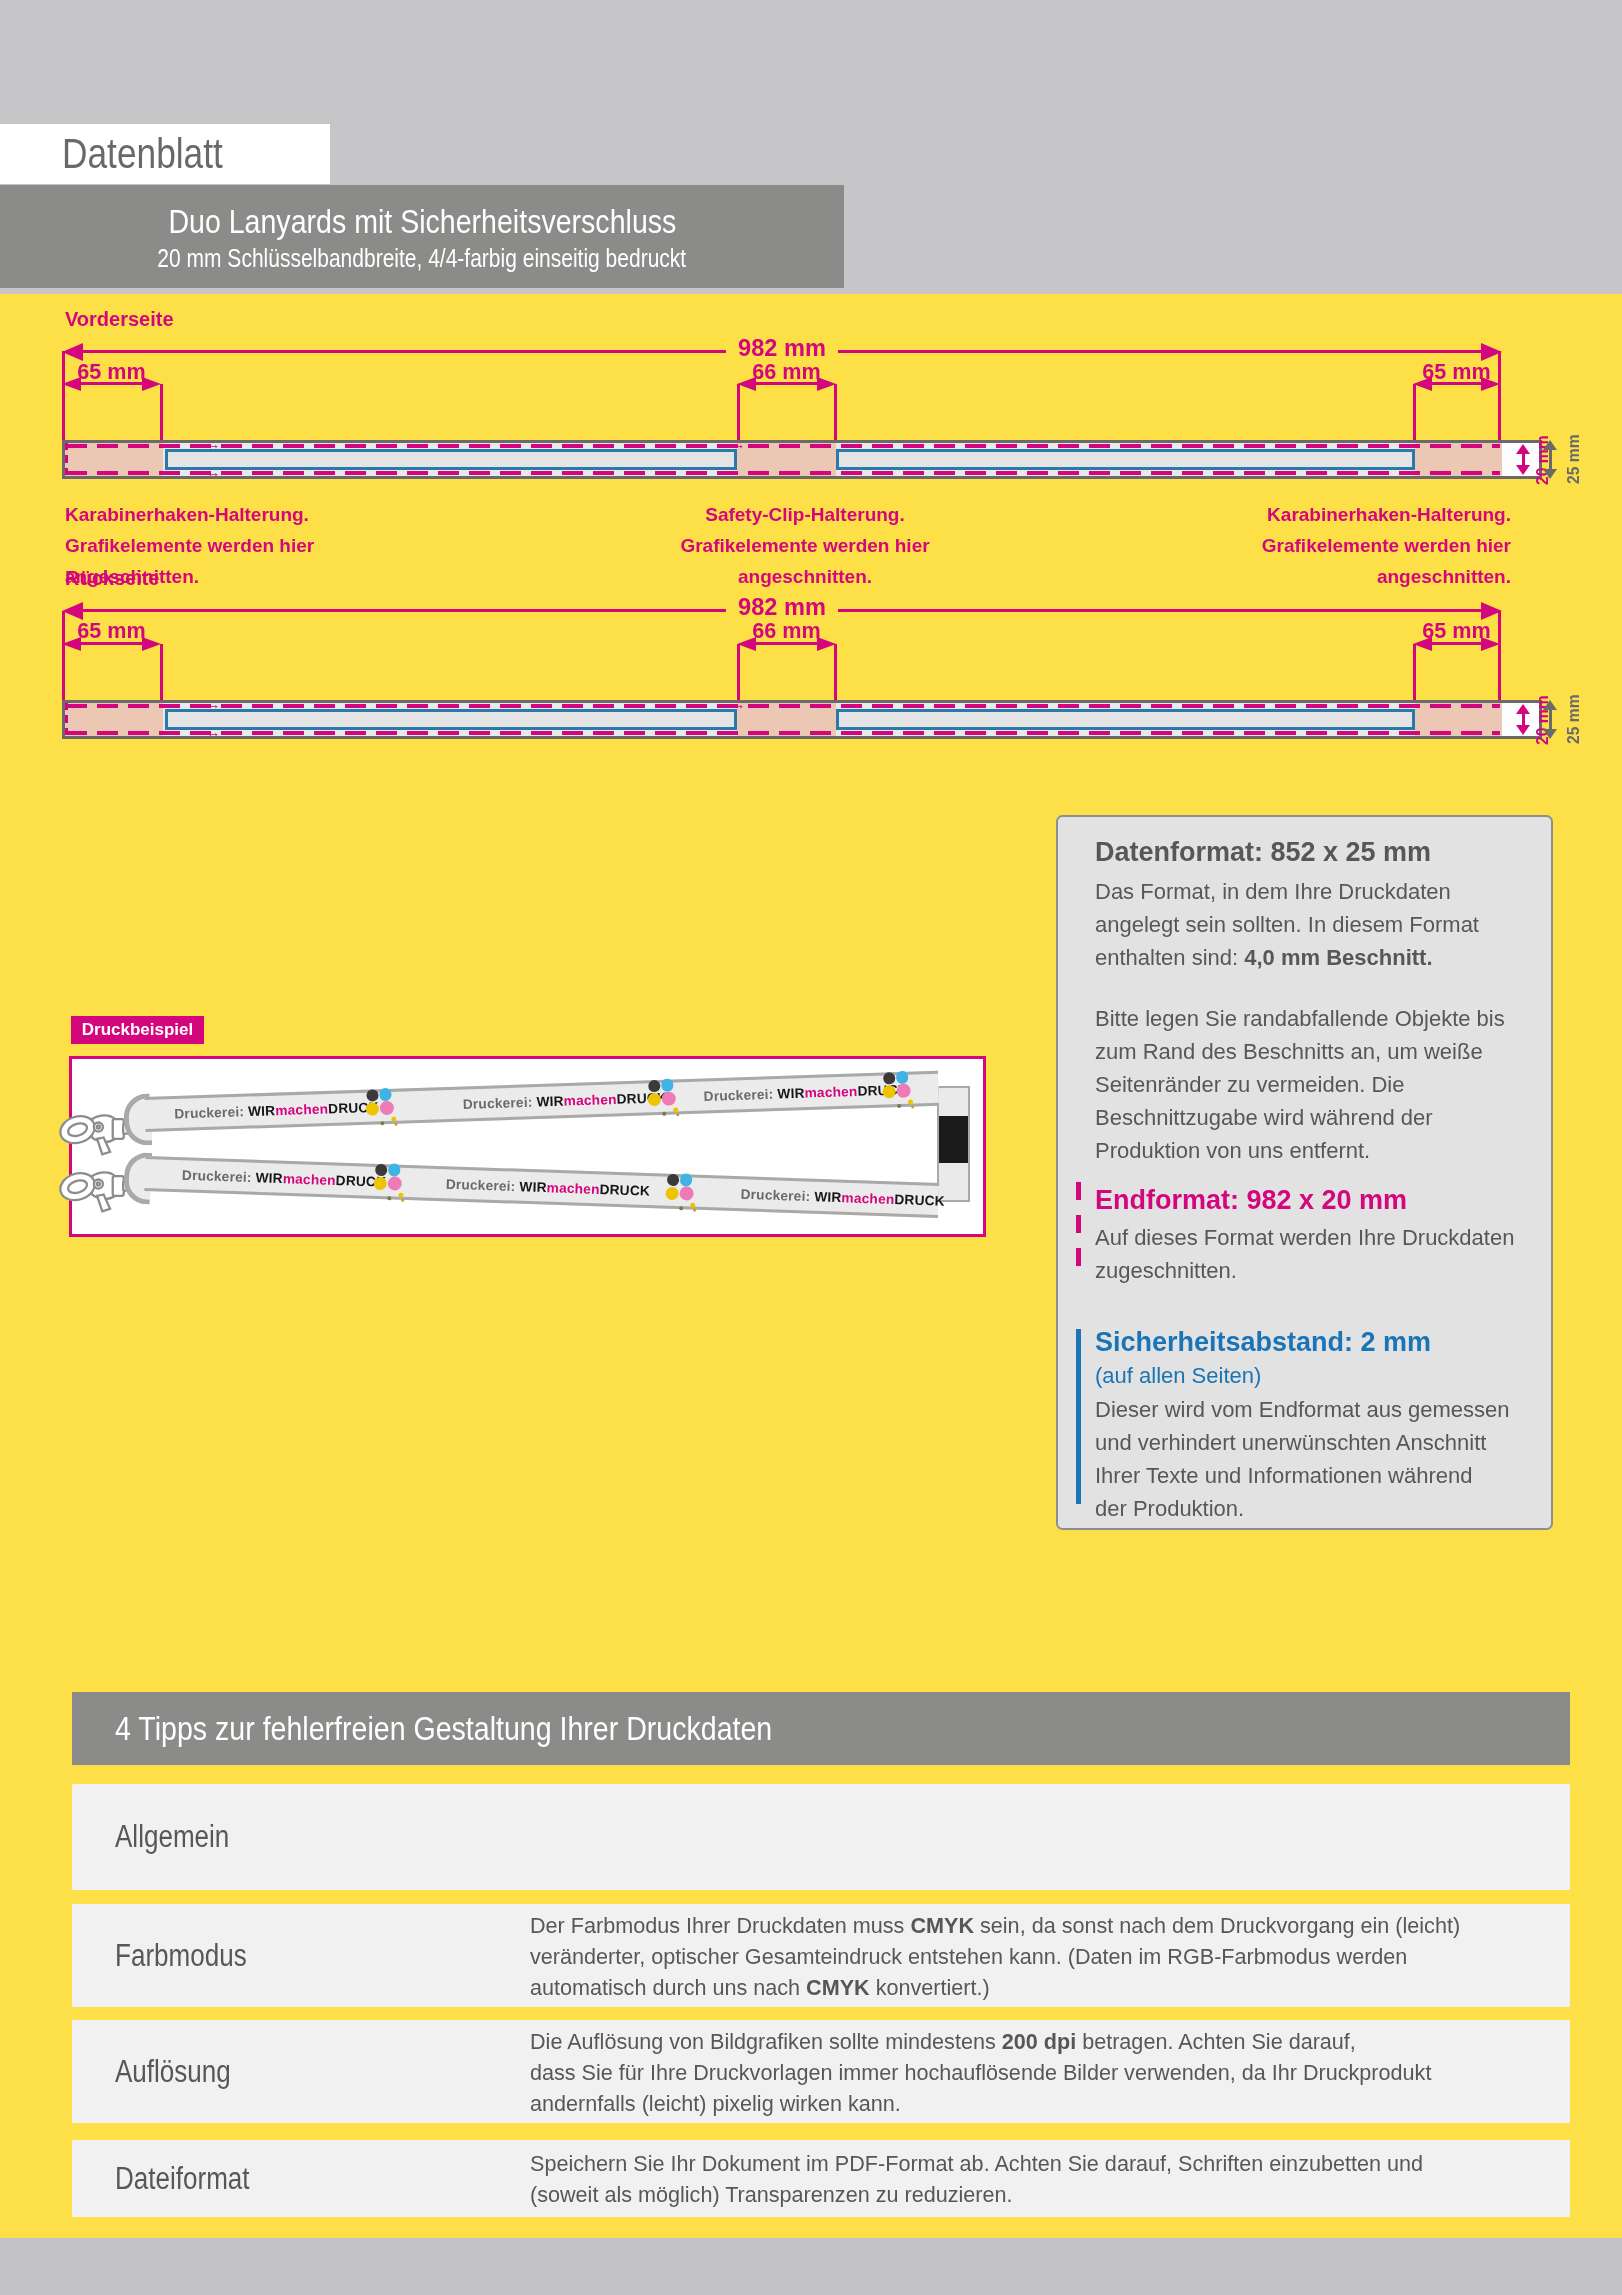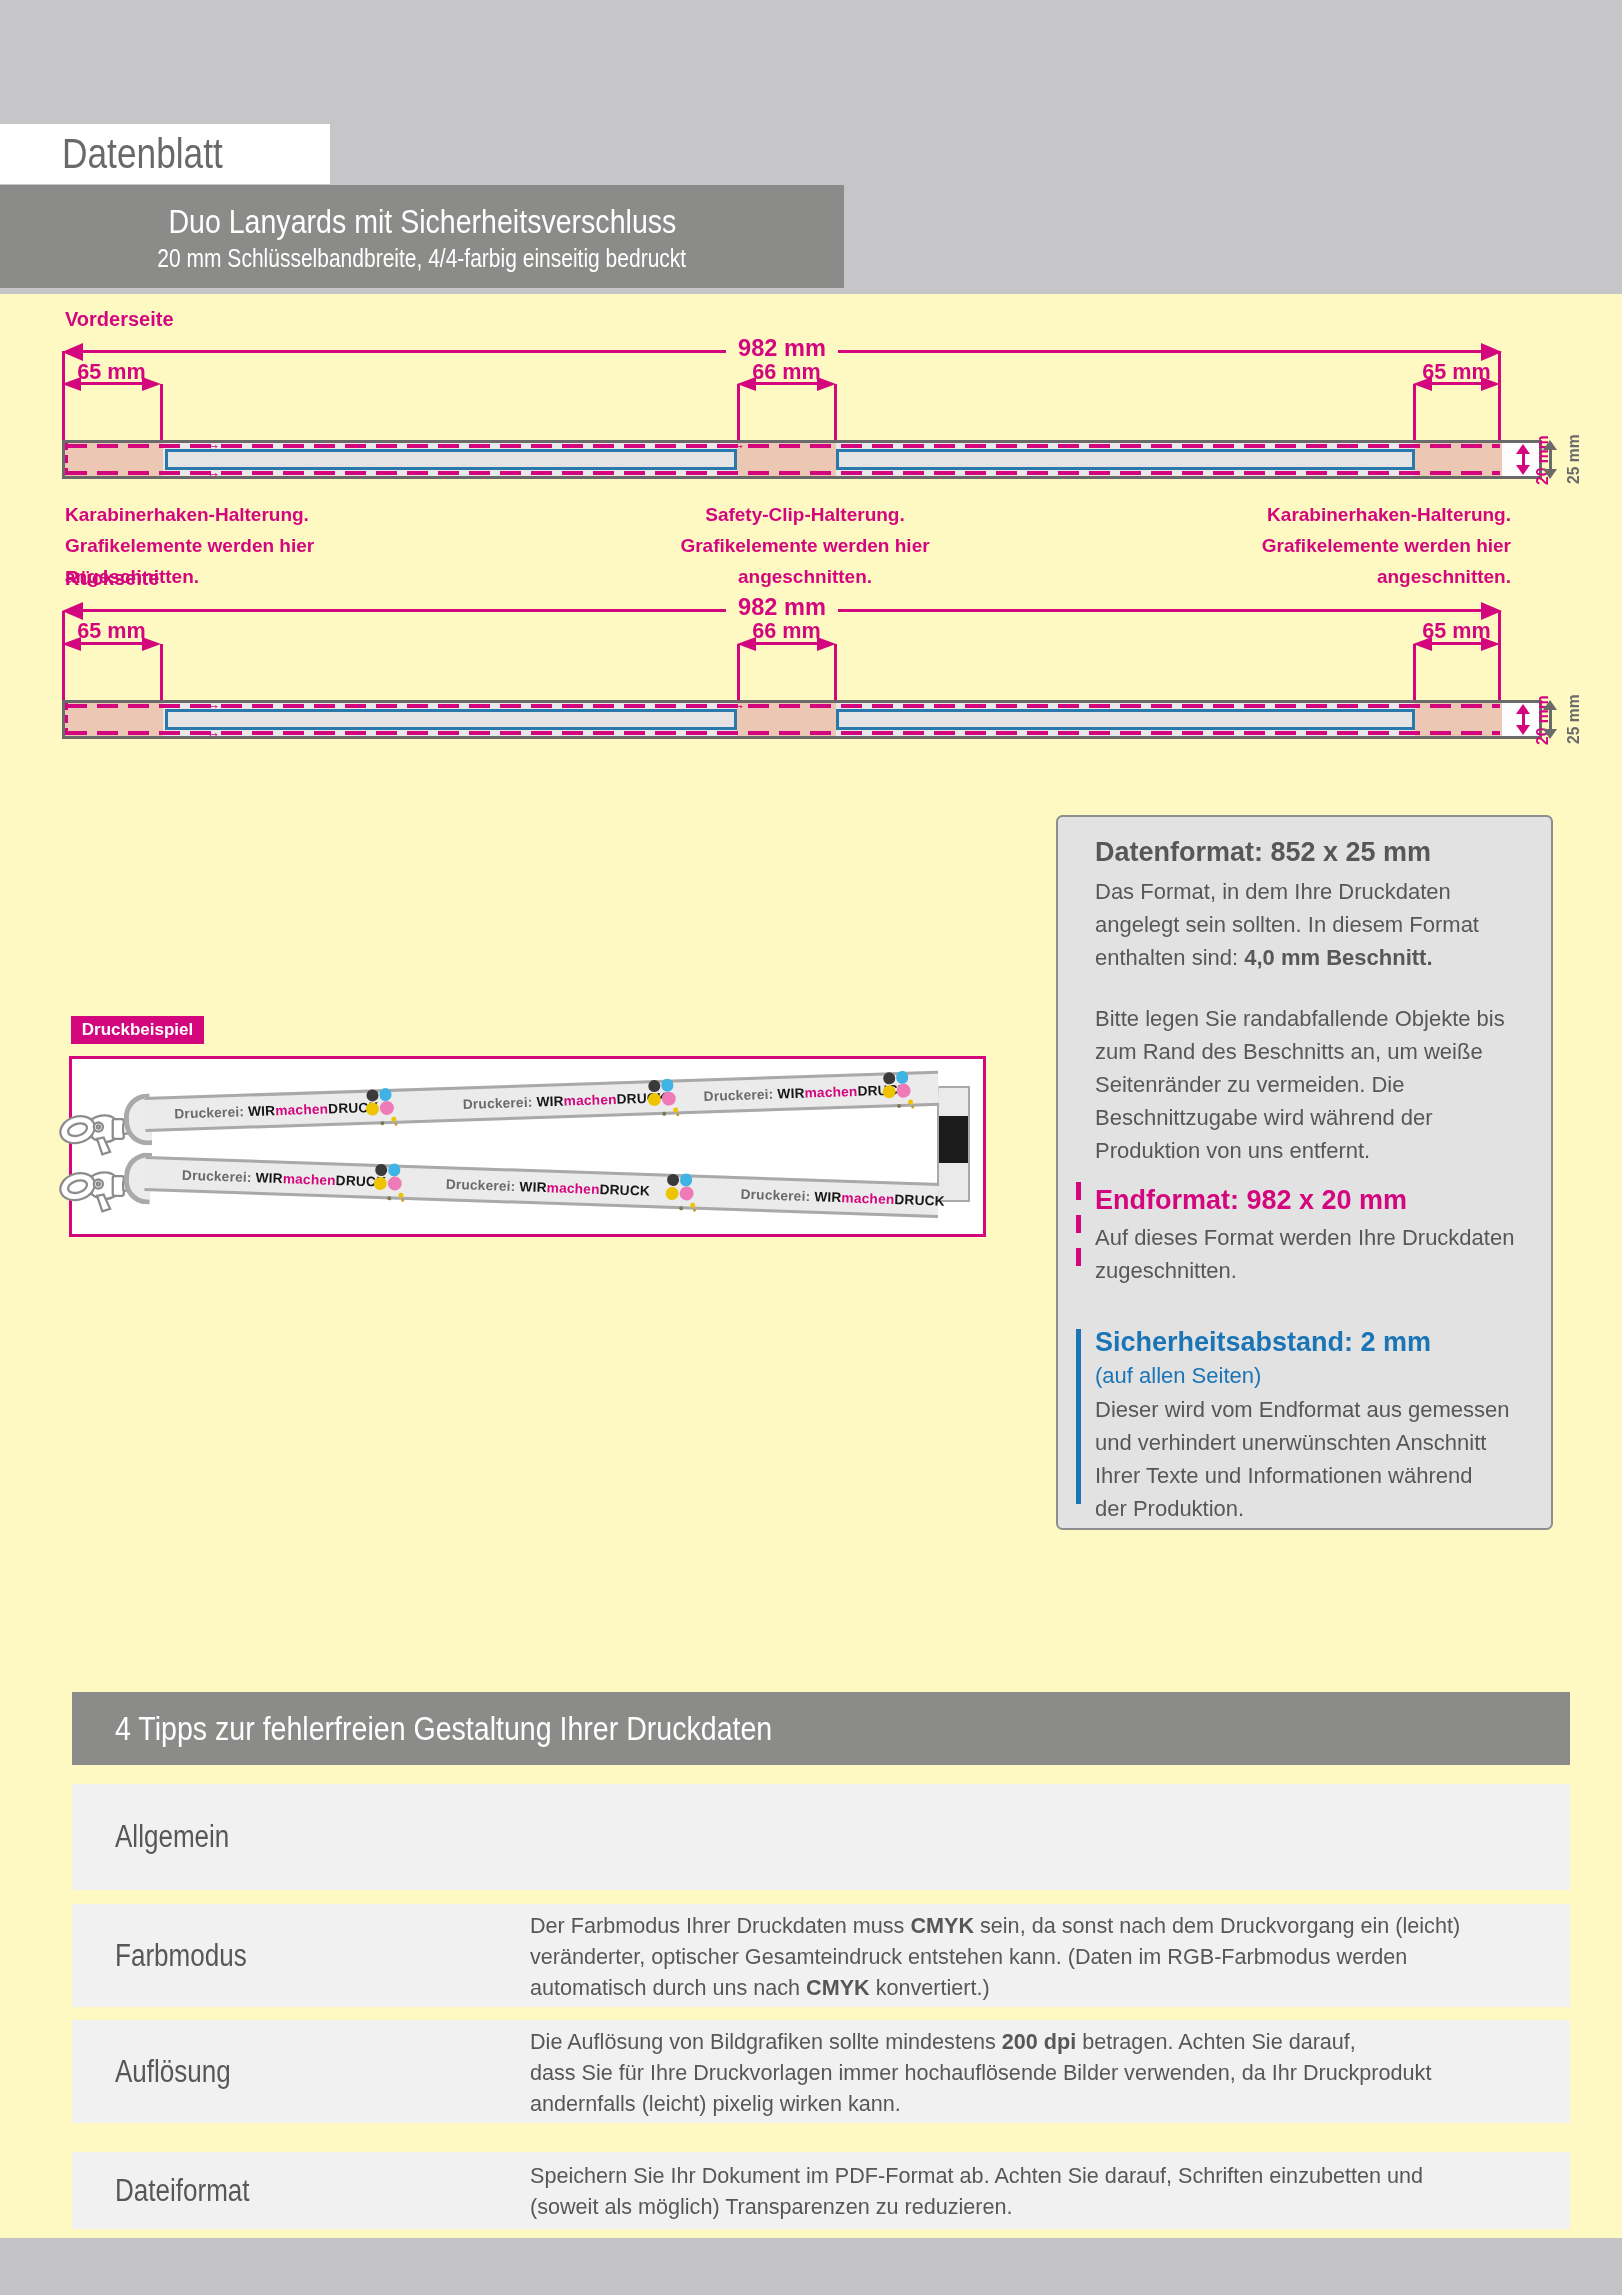--- a/index.html
+++ b/index.html
@@ -1,16 +1,16 @@
 <!DOCTYPE html>
 <html style="font-size:10.5px"><head>
 <meta charset="utf-8">
 <style>
   html,body{margin:0;padding:0;background:#ffffff;}
-  .page{position:relative;width:1623px;height:2295px;background:#fef9c3;overflow:hidden;
+  .page{position:relative;width:1623px;height:2295px;background:#fde047;overflow:hidden;
         font-family:"Liberation Sans",sans-serif;color:#57575a;}
   .abs{position:absolute;}
   .condensed{display:inline-block;transform:scaleX(.84);transform-origin:0 50%;white-space:nowrap;}
   .condensed.ctr{transform-origin:50% 50%;}
 
   
   .hdr-panel{left:0;top:0;width:1623px;height:294px;background:#c6c5c7;}
   .sheet-box{left:0;top:124px;width:330px;height:60px;background:#ffffff;display:flex;align-items:center;}
   .sheet-title{font-size:42px;font-weight:300;color:#696969;margin-left:62px;}
   .prod-banner{left:0;top:185px;width:844px;height:103px;background:#8b8b89;
@@ -385,21 +385,21 @@
 automatisch durch uns nach </span><span class="bold">CMYK</span><span> konvertiert.)</span></div>
   </div>
 
   <div class="trow" style="top:2020px;height:103px;">
     <div class="tlabel">Auflösung</div>
     <div class="tbody"><span>Die Auflösung von Bildgrafiken sollte mindestens </span><span class="bold">200 dpi</span><span> betragen. Achten Sie darauf,
 dass Sie für Ihre Druckvorlagen immer hochauflösende Bilder verwenden, da Ihr Druckprodukt
 andernfalls (leicht) pixelig wirken kann.</span></div>
   </div>
 
-  <div class="trow" style="top:2140px;height:77px;margin-top:12px;">
+  <div class="trow" style="top:2140px;height:77px;">
     <div class="tlabel">Dateiformat</div>
     <div class="tbody"><span>Speichern Sie Ihr Dokument im PDF-Format ab. Achten Sie darauf, Schriften einzubetten und
 (soweit als möglich) Transparenzen zu reduzieren.</span></div>
   </div>
 
   <div class="abs footerbar"></div>
 
 </div>
 
 

